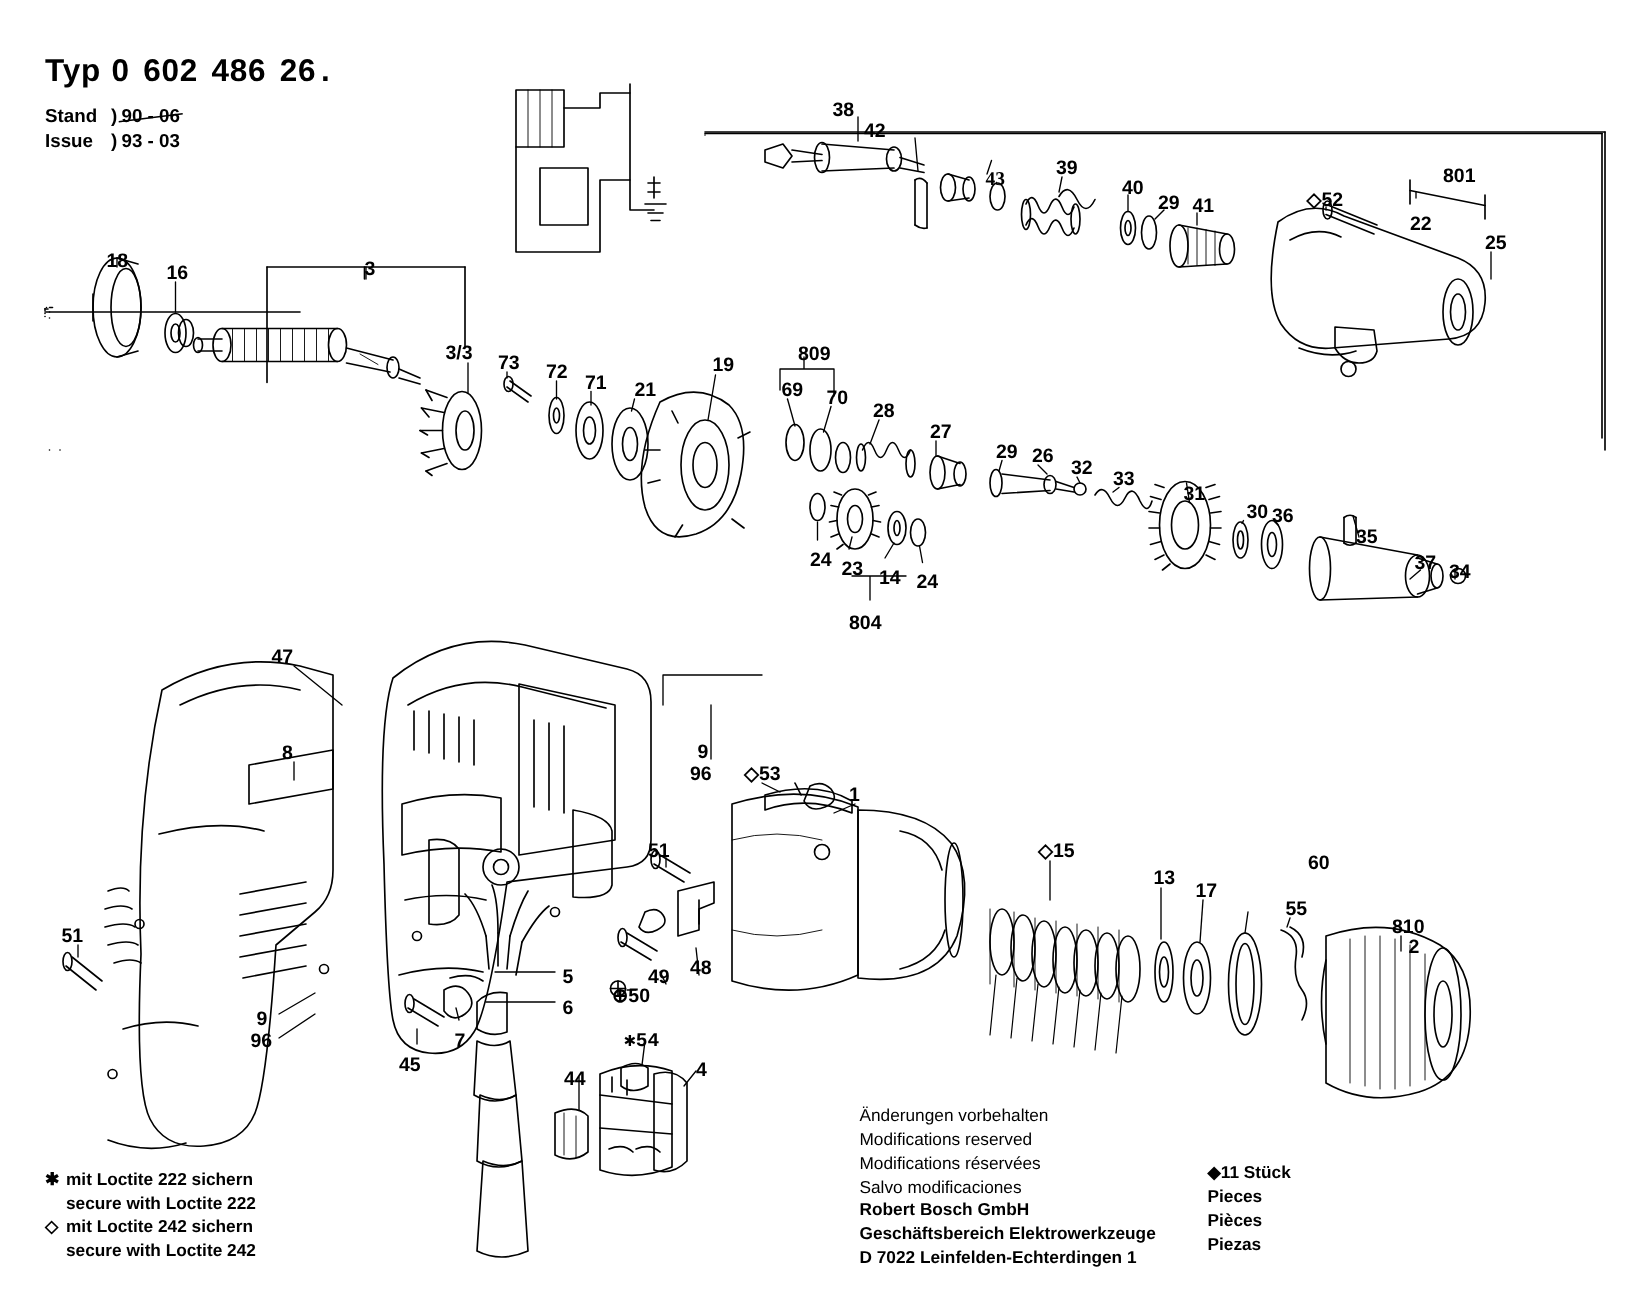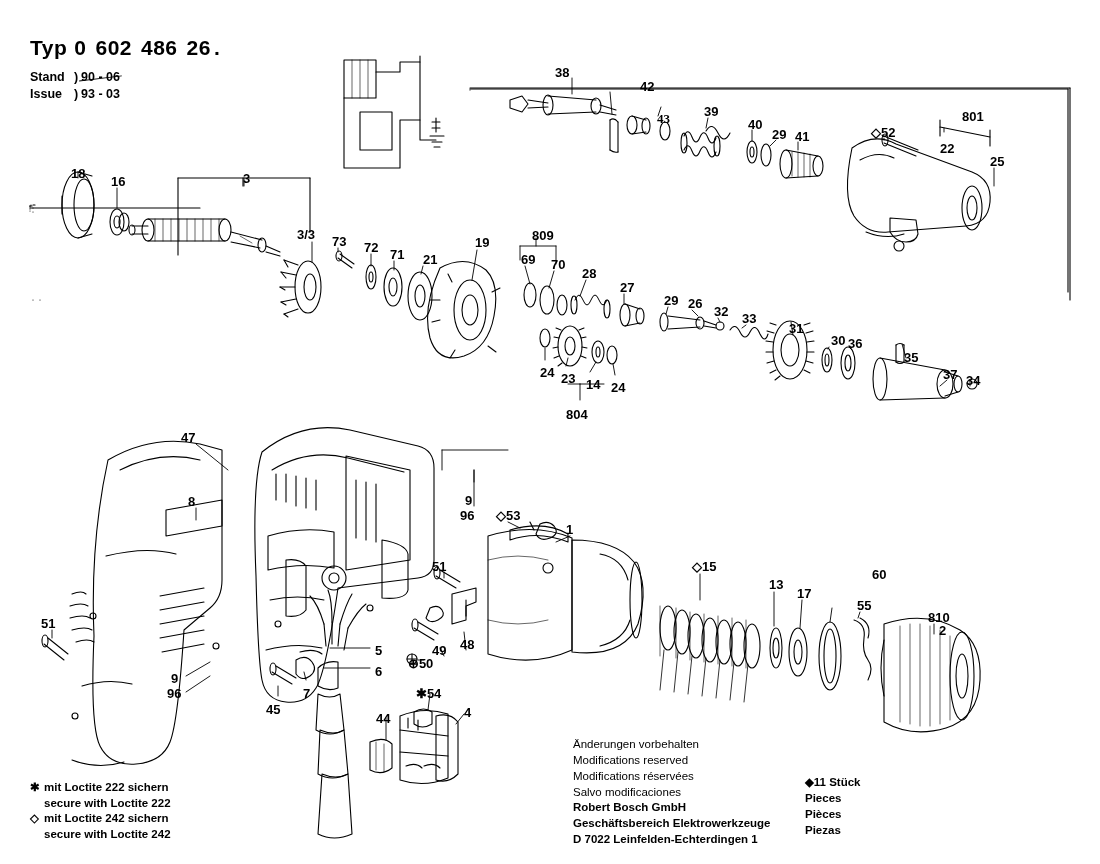--- a/index.html
+++ b/index.html
@@ -436,21 +436,21 @@
       <div class="row">
         <span class="k">Issue</span>
         <span class="br">)</span>
         <span class="v">93 - 03</span>
       </div>
     </div>
   </div>
 
   <div id="callouts">
       <div class="lbl" style="left: 555px; top: 66px;">38</div>
-      <div class="lbl" style="left: 640px; top: 80px;">42</div>
+      <div class="lbl" style="left: 576px; top: 80px;">42</div>
       <div class="lbl" style="left: 657px; top: 112px; font-family: Liberation Serif, serif;">43</div>
       <div class="lbl" style="left: 704px; top: 105px;">39</div>
       <div class="lbl" style="left: 748px; top: 118px;">40</div>
       <div class="lbl" style="left: 772px; top: 128px;">29</div>
       <div class="lbl" style="left: 795px; top: 130px;">41</div>
       <div class="lbl" style="left: 871px; top: 126px;">◇52</div>
       <div class="lbl" style="left: 962px; top: 110px;">801</div>
       <div class="lbl" style="left: 940px; top: 142px;">22</div>
       <div class="lbl" style="left: 990px; top: 155px;">25</div>
       <div class="lbl" style="left: 71px; top: 167px;">18</div>
@@ -500,21 +500,21 @@
       <div class="lbl" style="left: 432px; top: 644px;">49</div>
       <div class="lbl" style="left: 460px; top: 638px;">48</div>
       <div class="lbl" style="left: 408px; top: 657px;">⊕50</div>
       <div class="lbl" style="left: 375px; top: 644px;">5</div>
       <div class="lbl" style="left: 375px; top: 665px;">6</div>
       <div class="lbl" style="left: 303px; top: 687px;">7</div>
       <div class="lbl" style="left: 266px; top: 703px;">45</div>
       <div class="lbl" style="left: 171px; top: 672px;">9</div>
       <div class="lbl" style="left: 167px; top: 687px;">96</div>
       <div class="lbl" style="left: 376px; top: 712px;">44</div>
-      <div class="lbl" style="left: 416px; top: 687px;">✱54</div>
+      <div class="lbl" style="left: 416px; top: 687px; font-family: Liberation Mono, monospace;">✱54</div>
       <div class="lbl" style="left: 464px; top: 706px;">4</div>
     </div>
 
   <div id="notes-left">
       <div class="nrow">
         <span class="mark">✱</span>
         <span class="txt">mit Loctite 222 sichern</span>
       </div>
       <div class="sub">secure with Loctite 222</div>
       <div class="nrow">

